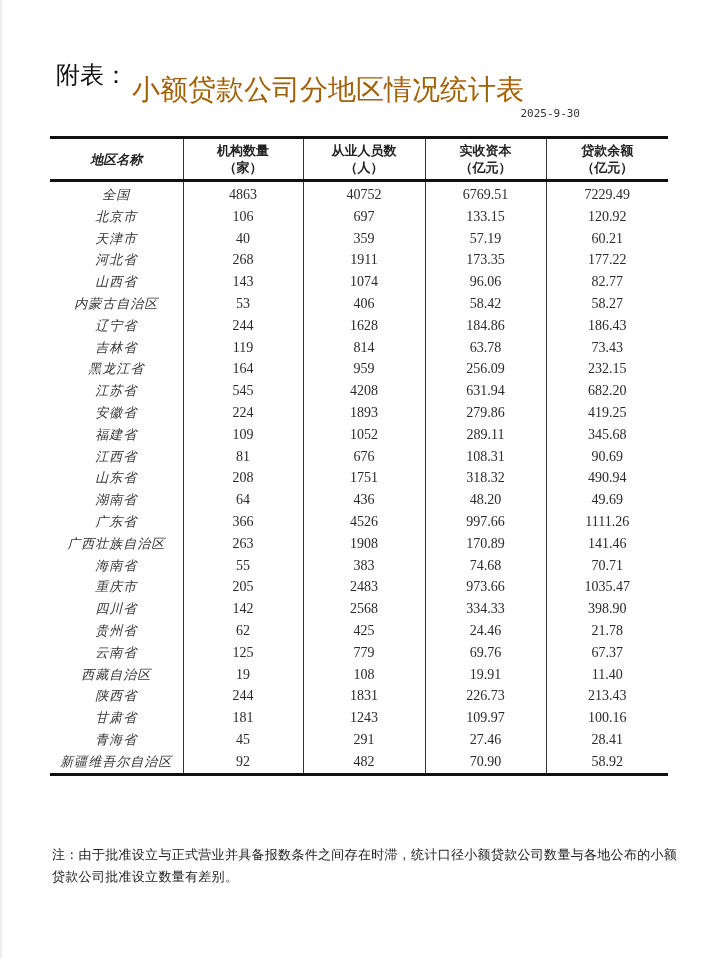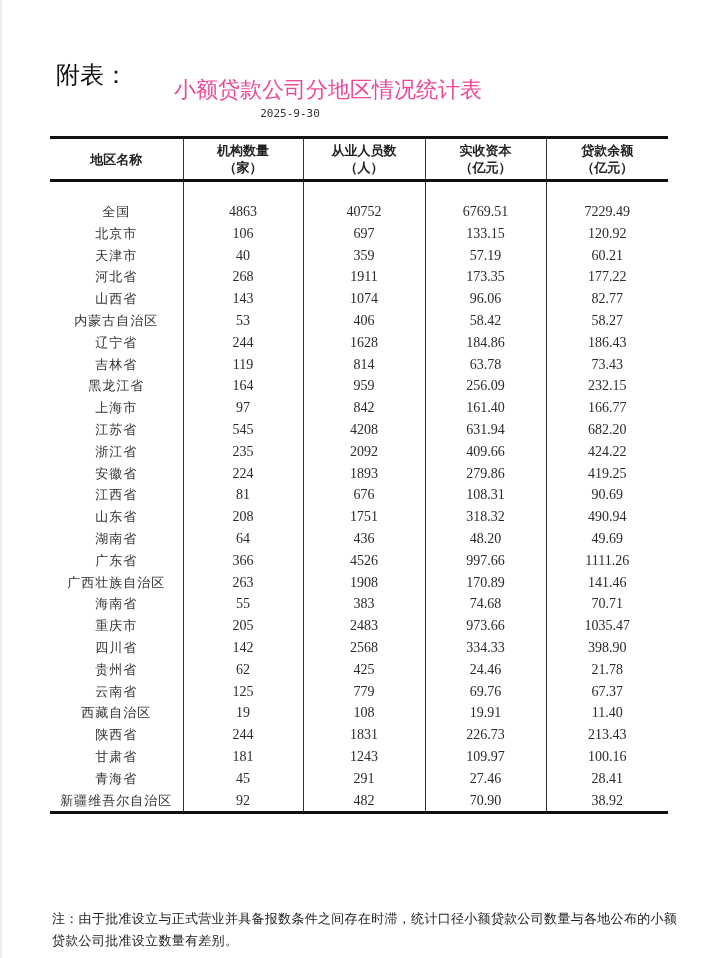--- a/index.html
+++ b/index.html
@@ -29,31 +29,31 @@
       line-height: 30px;
       color: #111;
       margin-top: 44px;
     }
     .doc-title {
       position: absolute;
       left: 0;
       width: 656px;
       top: 74px;
       text-align: center;
-      font-size: 22px;
+      font-size: 28px;
       line-height: 32px;
-      color: #ec4899;
+      color: #a16207;
       letter-spacing: 0px;
     }
     .doc-date {
       position: absolute;
       left: 0;
       width: 580px;
       top: 107px;
-      text-align: center;
+      text-align: right;
       font-family: "DejaVu Sans Mono", "Liberation Mono", monospace;
       font-size: 11px;
       line-height: 14px;
       color: #333;
     }
     .stat-table {
       position: absolute;
       left: 50px;
       top: 136px;
       width: 618px;
@@ -75,20 +75,21 @@
       line-height: 17px;
       text-align: center;
       vertical-align: middle;
       color: #222;
       border-bottom: 3px solid #111;
       border-left: 1.5px solid #333;
     }
     .stat-table th:first-child,
     .stat-table td:first-child {
       border-left: none;
+      font-style: italic;
     }
     .stat-table td {
       height: 21.8px;
       padding: 0;
       font-size: 13px;
       line-height: 21.8px;
       text-align: center;
       vertical-align: middle;
       color: #2a2a2a;
       border-left: 1.5px solid #333;
@@ -97,26 +98,26 @@
     .stat-table td.region {
       font-size: 13px;
       letter-spacing: 1px;
       color: #333;
     }
     .stat-table td.num {
       font-family: "Liberation Serif", "DejaVu Serif", serif;
       font-size: 14px;
     }
     .stat-table tr.first-row td {
-      padding-top: 19px;
+      padding-top: 2px;
     }
     .note {
       position: absolute;
       left: 52px;
-      top: 908px;
+      top: 844px;
       width: 630px;
       font-size: 13px;
       line-height: 22px;
       color: #222;
       letter-spacing: 0.3px;
     }
   </style>
 </head>
 <body>
 
@@ -217,48 +218,41 @@
         <td class="num">73.43</td>
       </tr>
       <tr>
         <td class="region">黑龙江省</td>
         <td class="num">164</td>
         <td class="num">959</td>
         <td class="num">256.09</td>
         <td class="num">232.15</td>
       </tr>
       <tr>
-        <td class="region">上海市</td>
-        <td class="num">97</td>
-        <td class="num">842</td>
-        <td class="num">161.40</td>
-        <td class="num">166.77</td>
-      </tr>
-      <tr>
         <td class="region">江苏省</td>
         <td class="num">545</td>
         <td class="num">4208</td>
         <td class="num">631.94</td>
         <td class="num">682.20</td>
       </tr>
       <tr>
-        <td class="region">浙江省</td>
-        <td class="num">235</td>
-        <td class="num">2092</td>
-        <td class="num">409.66</td>
-        <td class="num">424.22</td>
-      </tr>
-      <tr>
         <td class="region">安徽省</td>
         <td class="num">224</td>
         <td class="num">1893</td>
         <td class="num">279.86</td>
         <td class="num">419.25</td>
       </tr>
       <tr>
+        <td class="region">福建省</td>
+        <td class="num">109</td>
+        <td class="num">1052</td>
+        <td class="num">289.11</td>
+        <td class="num">345.68</td>
+      </tr>
+      <tr>
         <td class="region">江西省</td>
         <td class="num">81</td>
         <td class="num">676</td>
         <td class="num">108.31</td>
         <td class="num">90.69</td>
       </tr>
       <tr>
         <td class="region">山东省</td>
         <td class="num">208</td>
         <td class="num">1751</td>
@@ -347,18 +341,18 @@
         <td class="num">45</td>
         <td class="num">291</td>
         <td class="num">27.46</td>
         <td class="num">28.41</td>
       </tr>
       <tr>
         <td class="region">新疆维吾尔自治区</td>
         <td class="num">92</td>
         <td class="num">482</td>
         <td class="num">70.90</td>
-        <td class="num">38.92</td>
+        <td class="num">58.92</td>
       </tr>
     </tbody>
 </table>
 
 <div class="note">注：由于批准设立与正式营业并具备报数条件之间存在时滞，统计口径小额贷款公司数量与各地公布的小额贷款公司批准设立数量有差别。</div>
 
 </body></html>

